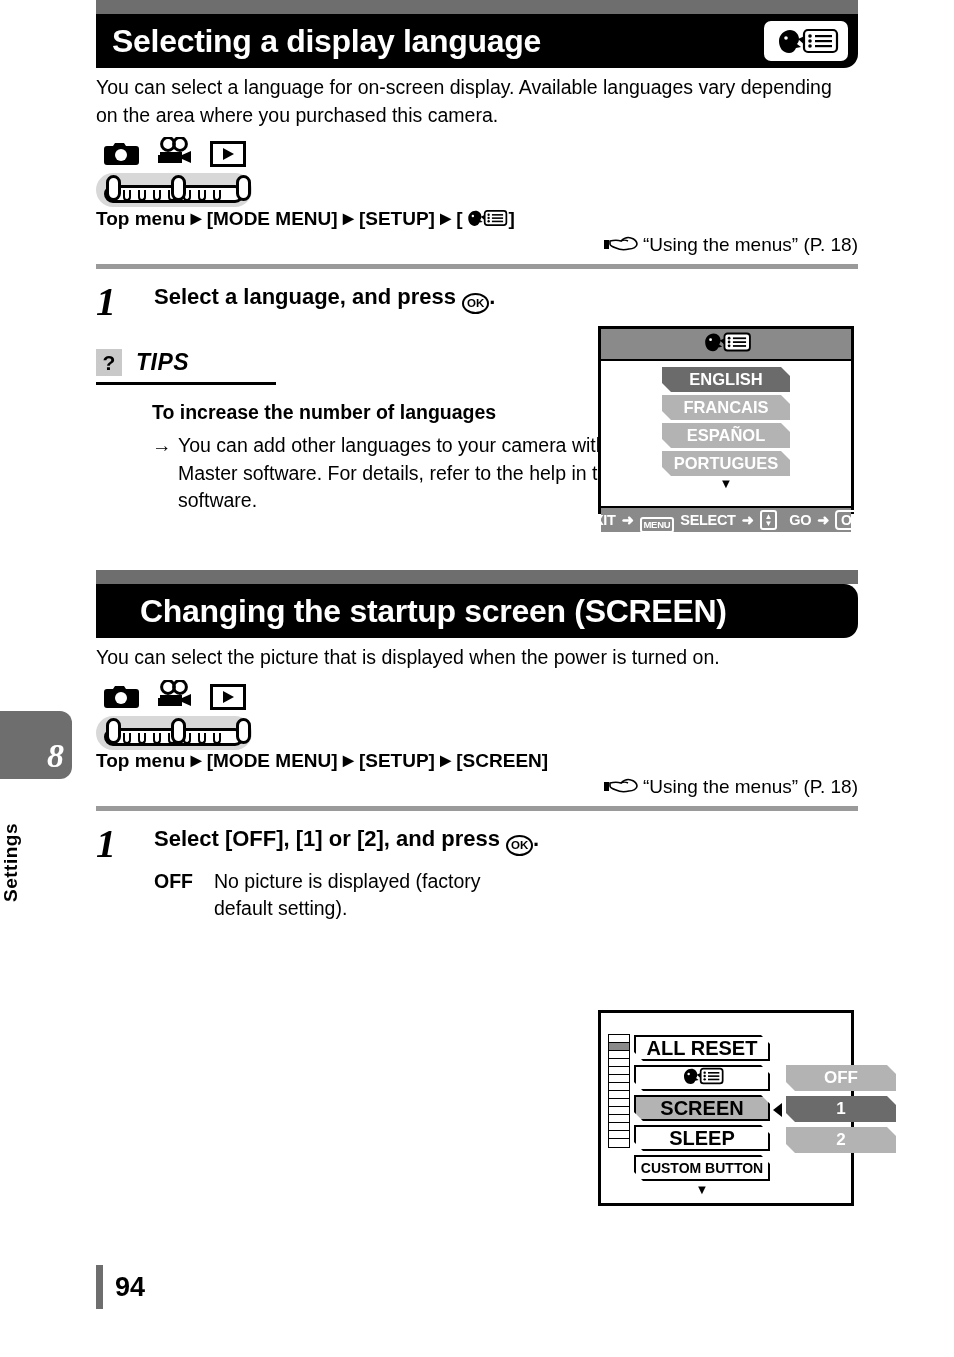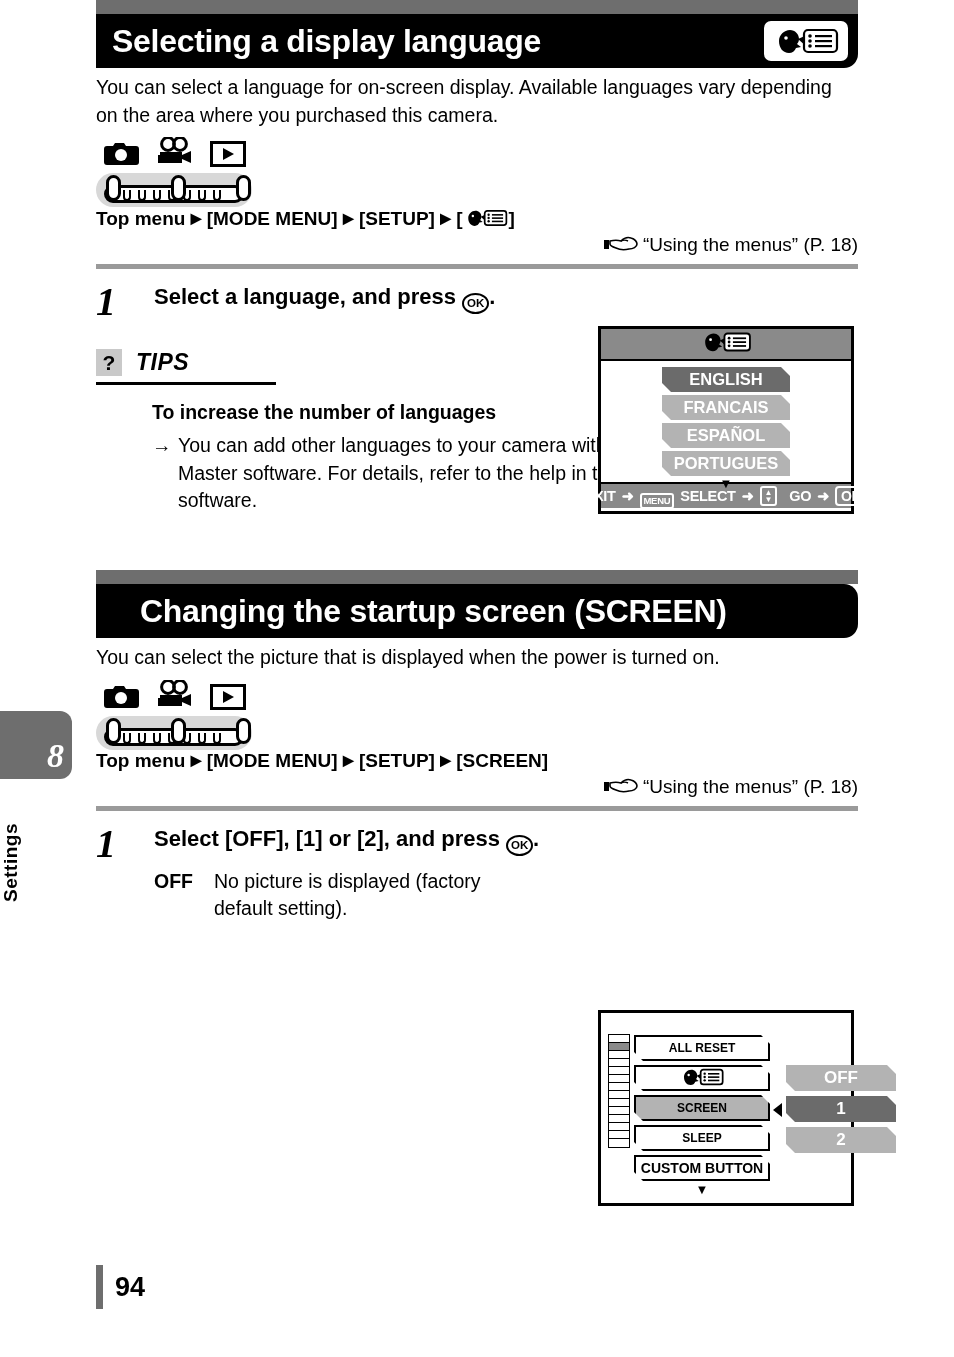--- a/index.html
+++ b/index.html
@@ -146,21 +146,21 @@
     border:3px solid #000; background:#fff;
   }
   .lcd1{ left:598px; top:326px; width:256px; height:188px; }
   .lcd2{ left:598px; top:1010px; width:256px; height:196px; }
 
   .lcd1-top{
     height:32px; background:#8a8a8a;
     border-bottom:2px solid #000;
     display:flex;align-items:center;justify-content:center;
   }
-  .lcd1-mid{ height:121px; background:#fff; padding:6px 0 0 0; }
+  .lcd1-mid{ height:145px; background:#fff; padding:6px 0 0 0; }
   .lcd1-bar{
     height:26px; background:#8a8a8a; color:#fff;
     display:flex;align-items:center;justify-content:center;
     gap:6px; font-size:14.5px; font-weight:bold;
     letter-spacing:-0.3px;
     border-top:2px solid #000;
   }
   .menu-btn{
     border:2px solid #fff; border-radius:3px;
     font-size:9.5px; padding:0 2px; line-height:12px; font-weight:bold;margin-top:9px;
@@ -187,21 +187,21 @@
   
   .lcd2-inner{ position:relative; width:100%; height:100%; padding:14px 0 0 0;}
   .scroll-col{ position:absolute; left:7px; top:21px; width:22px; }
   .scroll-col i{ display:block; height:9.6px; border:1.6px solid #000; background:#fff; margin-bottom:-1.6px;}
   .scroll-col i.on{ background:#8a8a8a; }
 
   .lcd2-left{ position:absolute; left:33px; top:22px; width:136px; }
   .m-item{
     height:26px; margin-bottom:4px;
     display:flex;align-items:center;justify-content:center;
-    font-size:12px;font-weight:bold;background:#fff;
+    font-size:20px;font-weight:bold;background:#fff;
     border:2px solid #000;
     clip-path: polygon(0 0, calc(100% - 9px) 0, 100% 9px, 100% 100%, 9px 100%, 0 calc(100% - 9px));
   }
   .m-item.sel{ background:#b3b3b3; }
   .m-item.small{ font-size:14px; }
   .m-caret{ text-align:center;font-size:13px;line-height:12px; margin-top:-1px;}
 
   .lcd2-right{ position:absolute; left:185px; top:52px; width:110px; }
   .v-item{
     height:26px; margin-bottom:5px;

